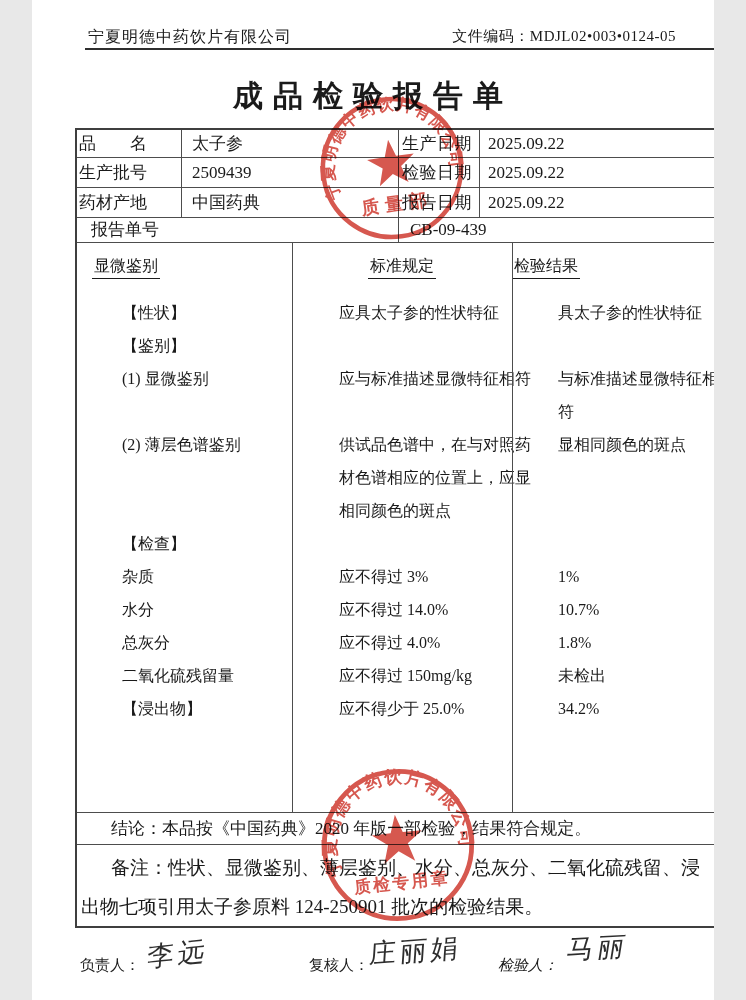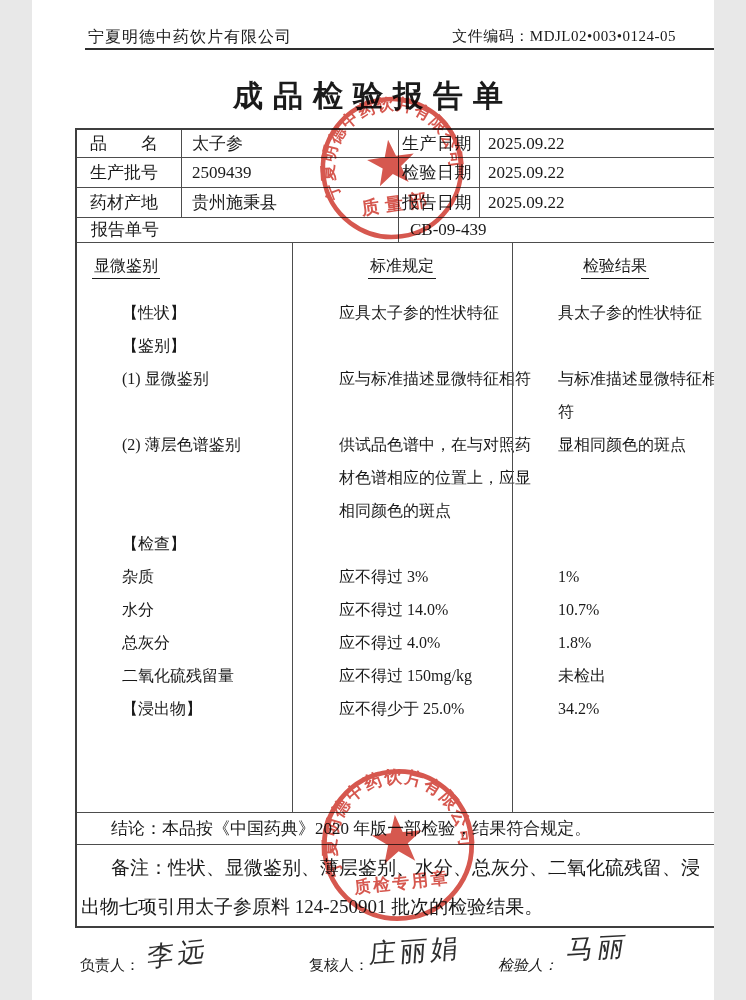--- a/index.html
+++ b/index.html
@@ -18,34 +18,34 @@
   .hdr-rule{position:absolute;left:53px;top:48px;width:664px;height:2px;background:#2e2e2e;}
   
   .title{position:absolute;left:0;top:76px;width:100%;text-align:center;
          font-size:30px;font-weight:bold;letter-spacing:10px;}
   
   .tbl{position:absolute;left:43px;top:128px;width:645px;height:800px;
        border:2px solid #3f3f3f;box-sizing:border-box;display:flex;flex-direction:column;}
   .row{display:flex;border-bottom:1px solid #4d4d4d;box-sizing:border-box;align-items:center;}
   .info1{height:29px}.info2{height:31px}.info3{height:31px}.info4{height:25px}
   .cell{box-sizing:border-box;font-size:17px;white-space:pre;overflow:hidden;}
-  .c1{width:105px;border-right:1px solid #4d4d4d;padding-left:13px;align-self:stretch;display:flex;align-items:center;}
+  .c1{width:105px;border-right:1px solid #4d4d4d;padding-left:2px;align-self:stretch;display:flex;align-items:center;}
   .c2{width:217px;border-right:1px solid #4d4d4d;padding-left:10px;align-self:stretch;display:flex;align-items:center;}
   .c3{width:81px;border-right:1px solid #4d4d4d;padding-left:3px;align-self:stretch;display:flex;align-items:center;letter-spacing:.5px;}
   .c4{flex:1;padding-left:8px;}
   .rc1{width:322px;border-right:1px solid #4d4d4d;padding-left:14px;align-self:stretch;display:flex;align-items:center;}
   .rc2{flex:1;padding-left:11px;}
   
   .body{position:relative;height:589px;border-bottom:1px solid #4d4d4d;box-sizing:border-box;}
   .vline{position:absolute;top:0;bottom:0;width:1px;background:#4d4d4d;}
   .vl1{left:215px}.vl2{left:435px}
   .col-headers{display:flex;padding-top:13px;font-size:16px;}
   .h1{width:215px;padding-left:15px;box-sizing:border-box;}
   .h2{width:220px;text-align:center;}
-  .h3{flex:1;text-align:center;}
+  .h3{flex:1;text-align:left;}
   .uline{display:inline-block;border-bottom:1px solid #1a1a1a;padding:0 2px 1px;}
   .r-rows{margin-top:17px;margin-left:37px;}
   .r-row{display:flex;font-size:16px;}
   .r1{width:215px;padding-left:8px;box-sizing:border-box;line-height:33px;}
   .r2{width:220px;padding-left:10px;padding-right:4px;box-sizing:border-box;line-height:33px;}
   .r3{flex:1;padding-left:9px;box-sizing:border-box;line-height:33px;}
   
   .concl{height:33px;border-bottom:1px solid #4d4d4d;box-sizing:border-box;
          font-size:17px;line-height:32px;padding-left:4px;text-indent:30px;white-space:nowrap;overflow:hidden;}
   .remark{flex:1;font-size:19px;line-height:39px;padding:3px 12px 0 4px;text-indent:30px;box-sizing:border-box;}
@@ -81,21 +81,21 @@
 
     <div class="row info2">
       <div class="cell c1">生产批号</div>
       <div class="cell c2">2509439</div>
       <div class="cell c3">检验日期</div>
       <div class="cell c4">2025.09.22</div>
     </div>
 
     <div class="row info3">
       <div class="cell c1">药材产地</div>
-      <div class="cell c2">贵州施秉县</div>
+      <div class="cell c2">中国药典</div>
       <div class="cell c3">报告日期</div>
       <div class="cell c4">2025.09.22</div>
     </div>
 
     <div class="row info4">
       <div class="cell rc1">报告单号</div>
       <div class="cell rc2">CB-09-439</div>
     </div>
 
     <div class="body">

